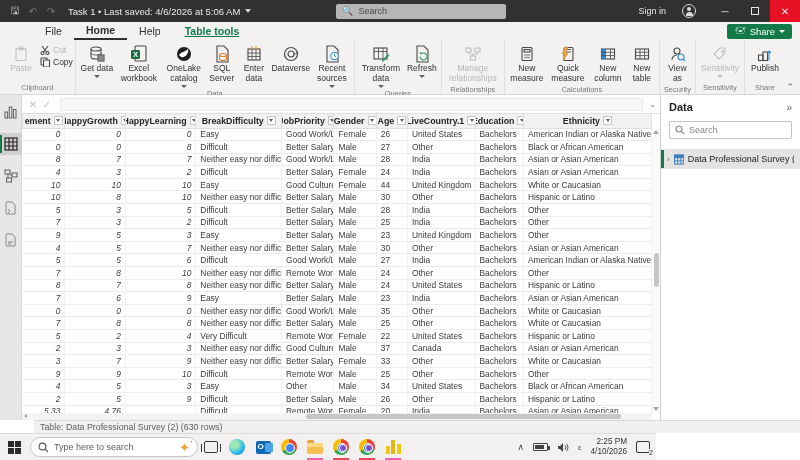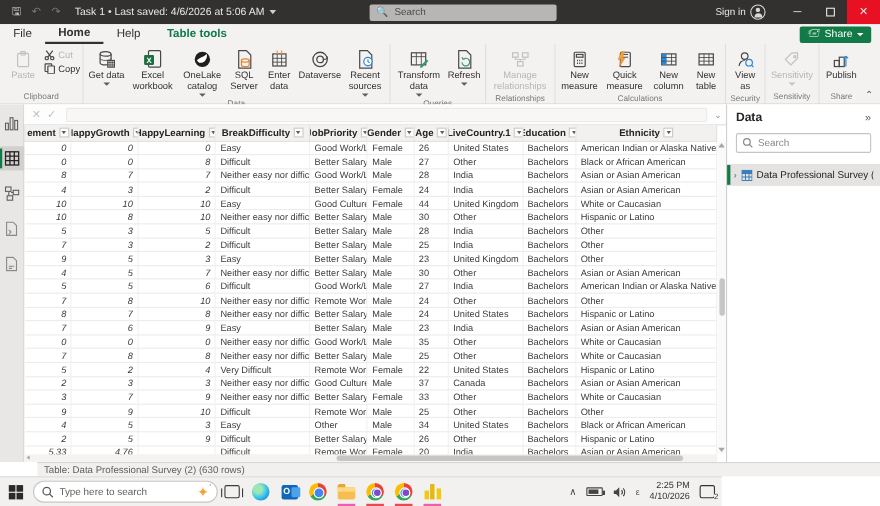--- a/index.html
+++ b/index.html
@@ -7,33 +7,33 @@
 
   
   .titlebar { position:absolute; left:0; top:0; width:800px; height:22px; background:#323130; display:flex; align-items:center; color:#e8e8e8; font-size:9.5px; }
   .tb-icon { width:18px; text-align:center; color:#d0d0d0; font-size:10px; cursor:pointer; }
   .tb-title { margin-left:8px; white-space:nowrap; }
   .tb-caret { margin-left:5px; width:0; height:0; border-left:3px solid transparent; border-right:3px solid transparent; border-top:4px solid #cfcfcf; }
   .tb-search { margin-left:85px; width:170px; height:15px; background:#b8b6b4; border:none; border-radius:2px; display:flex; align-items:center; padding:0 6px; color:#3b3a39; }
   .tb-search input { border:none; background:transparent; font-size:9px; color:#3b3a39; outline:none; width:130px; margin-left:5px; font-family:inherit; }
   .tb-search input::placeholder { color:#4b4a49; }
   .tb-right { margin-left:auto; display:flex; align-items:center; height:100%; }
-  .signin { font-size:9px; margin-right:4px; cursor:pointer; }
+  .signin { font-size:9px; margin-right:16px; cursor:pointer; }
   .acct { width:14px; height:14px; border:1.2px solid #d8d8d8; border-radius:50%; margin-right:14px; position:relative; cursor:pointer; }
   .acct:before { content:""; position:absolute; left:4px; top:2px; width:4px; height:4px; border-radius:50%; background:#d8d8d8; }
   .acct:after { content:""; position:absolute; left:2.5px; top:7px; width:7px; height:4px; border-radius:4px 4px 0 0; background:#d8d8d8; }
   .wbtn { width:30px; height:22px; display:flex; align-items:center; justify-content:center; color:#e8e8e8; font-size:10px; cursor:pointer; }
   .wbtn.close { background:#e81123; }
   .maxbox { width:8px; height:8px; border:1px solid #e8e8e8; }
 
   
-  .ribbontabs { position:absolute; left:0; top:22px; width:800px; height:18px; background:#f3f2f1; display:flex; align-items:center; font-size:10.5px; color:#323130; }
+  .ribbontabs { position:absolute; left:0; top:22px; width:800px; height:18px; background:#f3f2f1; display:flex; align-items:center; font-size:10.5px; color:#323130;padding-left:33px; }
   .rtab { padding:2px 12px; height:18px; display:flex; align-items:center; cursor:pointer; }
   .rtab.sel { font-weight:bold; border-bottom:2px solid #323130; }
-  .rtab.ctx { color:#0e7a4b; font-weight:bold; }
+  .rtab.ctx { color:#0e7a4b; font-weight:bold;text-decoration:underline; }
   .share-btn { margin-left:auto; margin-right:8px; background:#117a47; color:#fff; font-size:9.5px; height:15px; border-radius:2px; display:flex; align-items:center; padding:0 7px; gap:4px; cursor:pointer; }
   .share-btn .sicon { font-size:9px; }
   .share-btn .caret { width:0;height:0;border-left:3px solid transparent;border-right:3px solid transparent;border-top:3.5px solid #fff; }
 
   
   .ribbon { position:absolute; left:0; top:40px; width:800px; height:55px; background:#f3f2f1; border-bottom:1px solid #d8d7d6; display:flex; }
   .rgroup { display:flex; flex-direction:column; border-right:1px solid #e1dfdd; padding:2px 2px 0 2px; }
   .rgroup-body { flex:1; display:flex; align-items:flex-start; justify-content:center; }
   .rgroup-label { text-align:center; font-size:7.5px; color:#7a7977; padding:1px 2px 2px; white-space:nowrap; }
   .rbtn { display:flex; flex-direction:column; align-items:center; width:38px; padding:2px 1px 0; cursor:pointer; color:#323130; }

